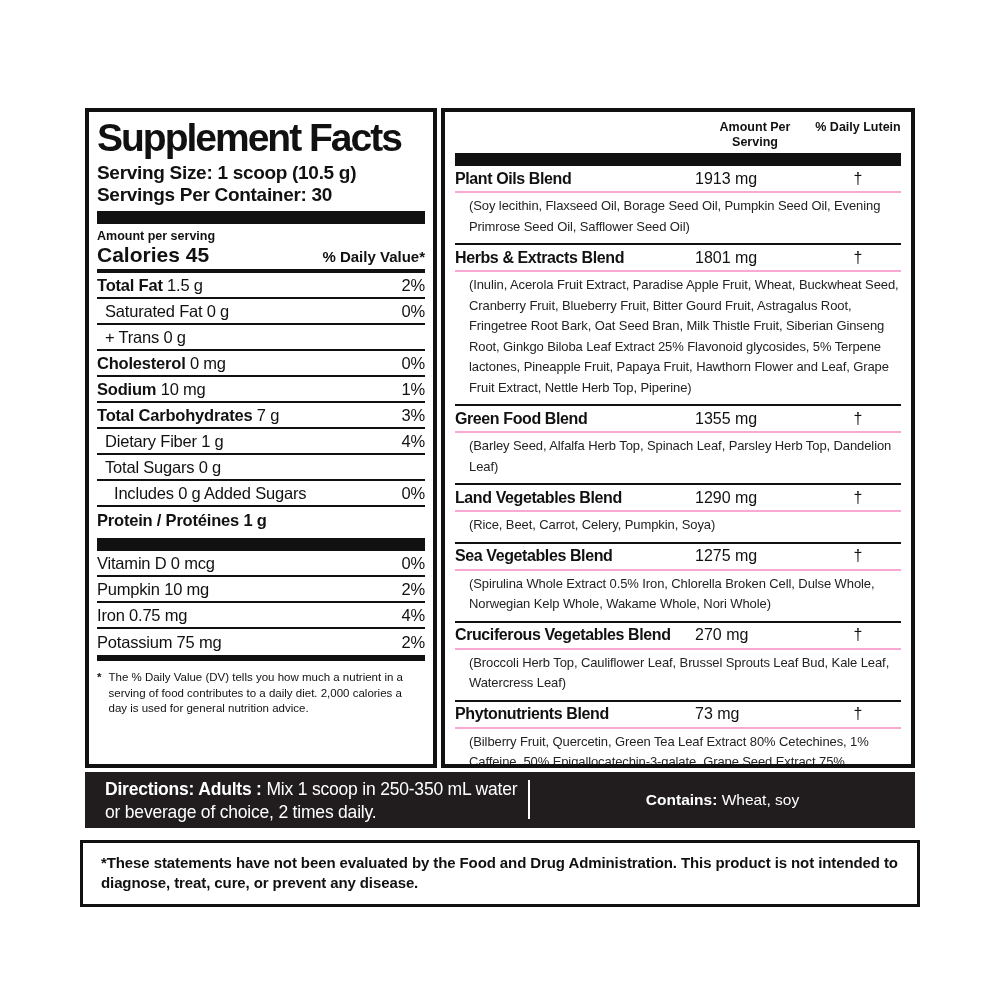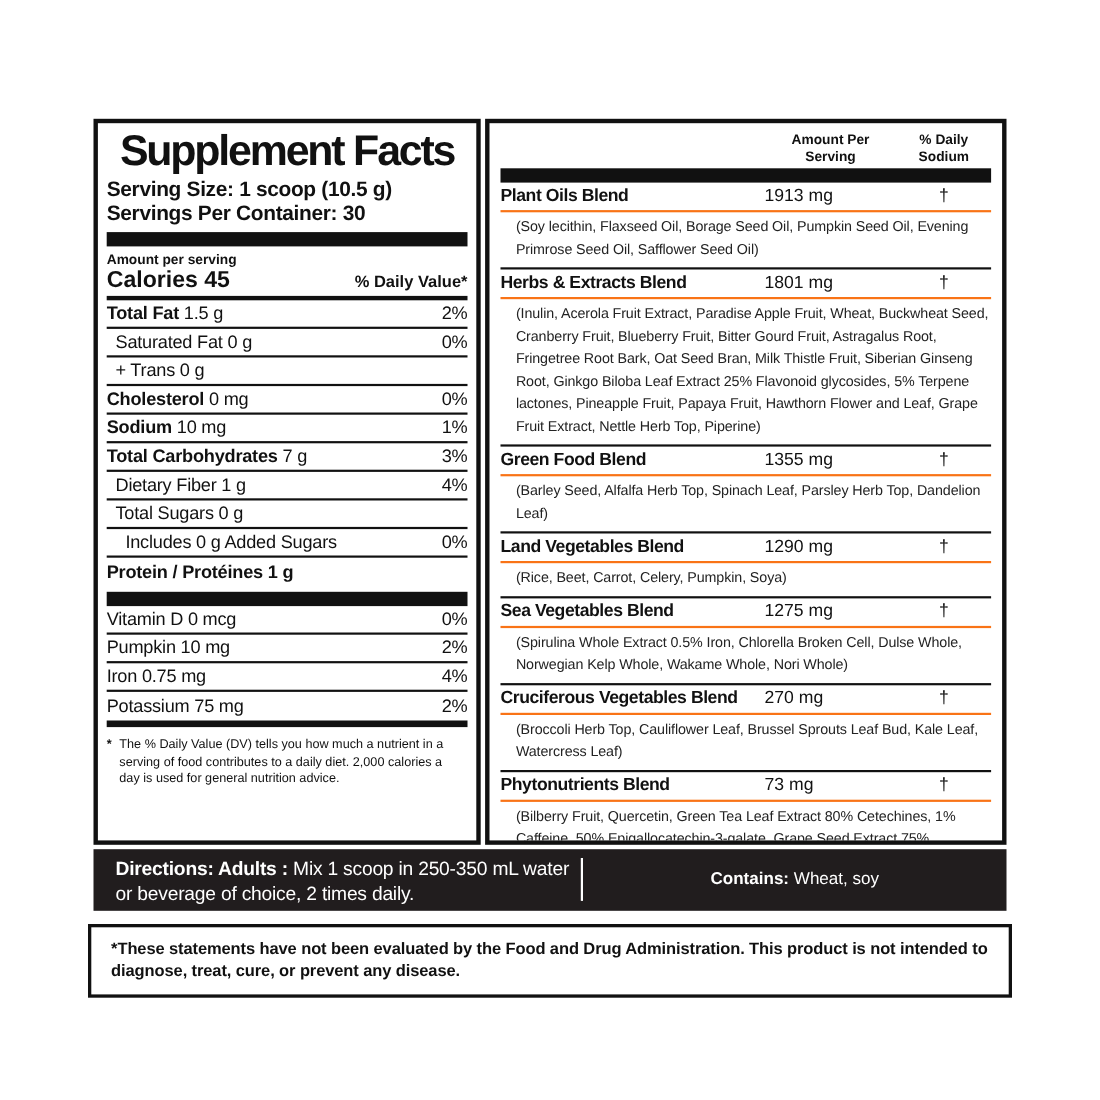--- a/index.html
+++ b/index.html
@@ -9,21 +9,21 @@
 
   
   .panels { position:absolute; top:108px; left:85px; width:830px; height:660px;
     display:flex; gap:4px; }
   .panel { border:4px solid #111; background:#fff; overflow:hidden; }
   .panel.left  { width:352px; padding:0 8px; }
   .panel.right { width:474px; padding:0 10px; }
 
   
   .sf-title { font-size:39px; font-weight:bold; letter-spacing:-2px;
-    margin:4px 0 2px 12px; white-space:nowrap; }
+    margin:4px 0 2px 0; white-space:nowrap; }
   .serving-line { font-size:19px; font-weight:bold; line-height:22px;
     letter-spacing:-0.3px; }
   .bar { background:#111; }
   .bar.thick { height:13px; margin-top:5px; }
   .bar.med   { height:4px;  margin-top:2px; }
   .bar.thin-thick { height:6px; margin-top:0; }
   .aps-label { font-size:12.5px; font-weight:bold; margin-top:5px; }
   .cal-row { display:flex; justify-content:space-between; align-items:flex-end;
     margin-top:0; }
   .cal-big { font-size:21px; font-weight:bold; }
@@ -39,21 +39,21 @@
     line-height:15.5px; width:316px; }
   .fn-star { font-weight:bold; }
 
   
   .col-headers { display:flex; justify-content:flex-end; margin-top:8px;
     font-size:12.5px; font-weight:bold; line-height:14.5px; text-align:center; }
   .col-amt-h { width:120px; }
   .col-dv-h  { width:86px; }
   .panel.right .bar.thick { margin-top:4px; }
   .blend-head { display:flex; align-items:center; height:27px;
-    border-bottom:2px solid #f97316; }
+    border-bottom:2px solid #f9a8d4; }
   .bname { flex:1; font-weight:bold; font-size:16px; letter-spacing:-0.4px;
     white-space:nowrap; }
   .bamt { width:120px; text-align:left; font-size:16px; }
   .bdag { width:86px; text-align:center; font-size:16px; }
   .brow + .brow { border-top:2px solid #111; }
   .bing { font-size:13px; line-height:20.5px; color:#232323;
     padding:3px 2px 6px 14px; letter-spacing:-0.1px; }
 
   
   .directions-bar { position:absolute; top:772px; left:85px; width:830px;
@@ -154,21 +154,21 @@
       <div class="bar thin-thick"></div>
       <div class="footnote">
         <span class="fn-star">*</span>
         <span>The % Daily Value (DV) tells you how much a nutrient in a serving of food contributes to a daily diet. 2,000 calories a day is used for general nutrition advice.</span>
       </div>
     </section>
 
     <section class="panel right">
       <div class="col-headers">
         <span class="col-amt-h">Amount Per Serving</span>
-        <span class="col-dv-h">% Daily Sodium</span>
+        <span class="col-dv-h">% Daily Lutein</span>
       </div>
       <div class="bar thick"></div>
       <div id="blend-rows">
           <div class="brow">
             <div class="blend-head">
               <span class="bname">Plant Oils Blend</span>
               <span class="bamt">1913 mg</span>
               <span class="bdag">†</span>
             </div>
             <div class="bing">(Soy lecithin, Flaxseed Oil, Borage Seed Oil, Pumpkin Seed Oil, Evening Primrose Seed Oil, Safflower Seed Oil)</div>

